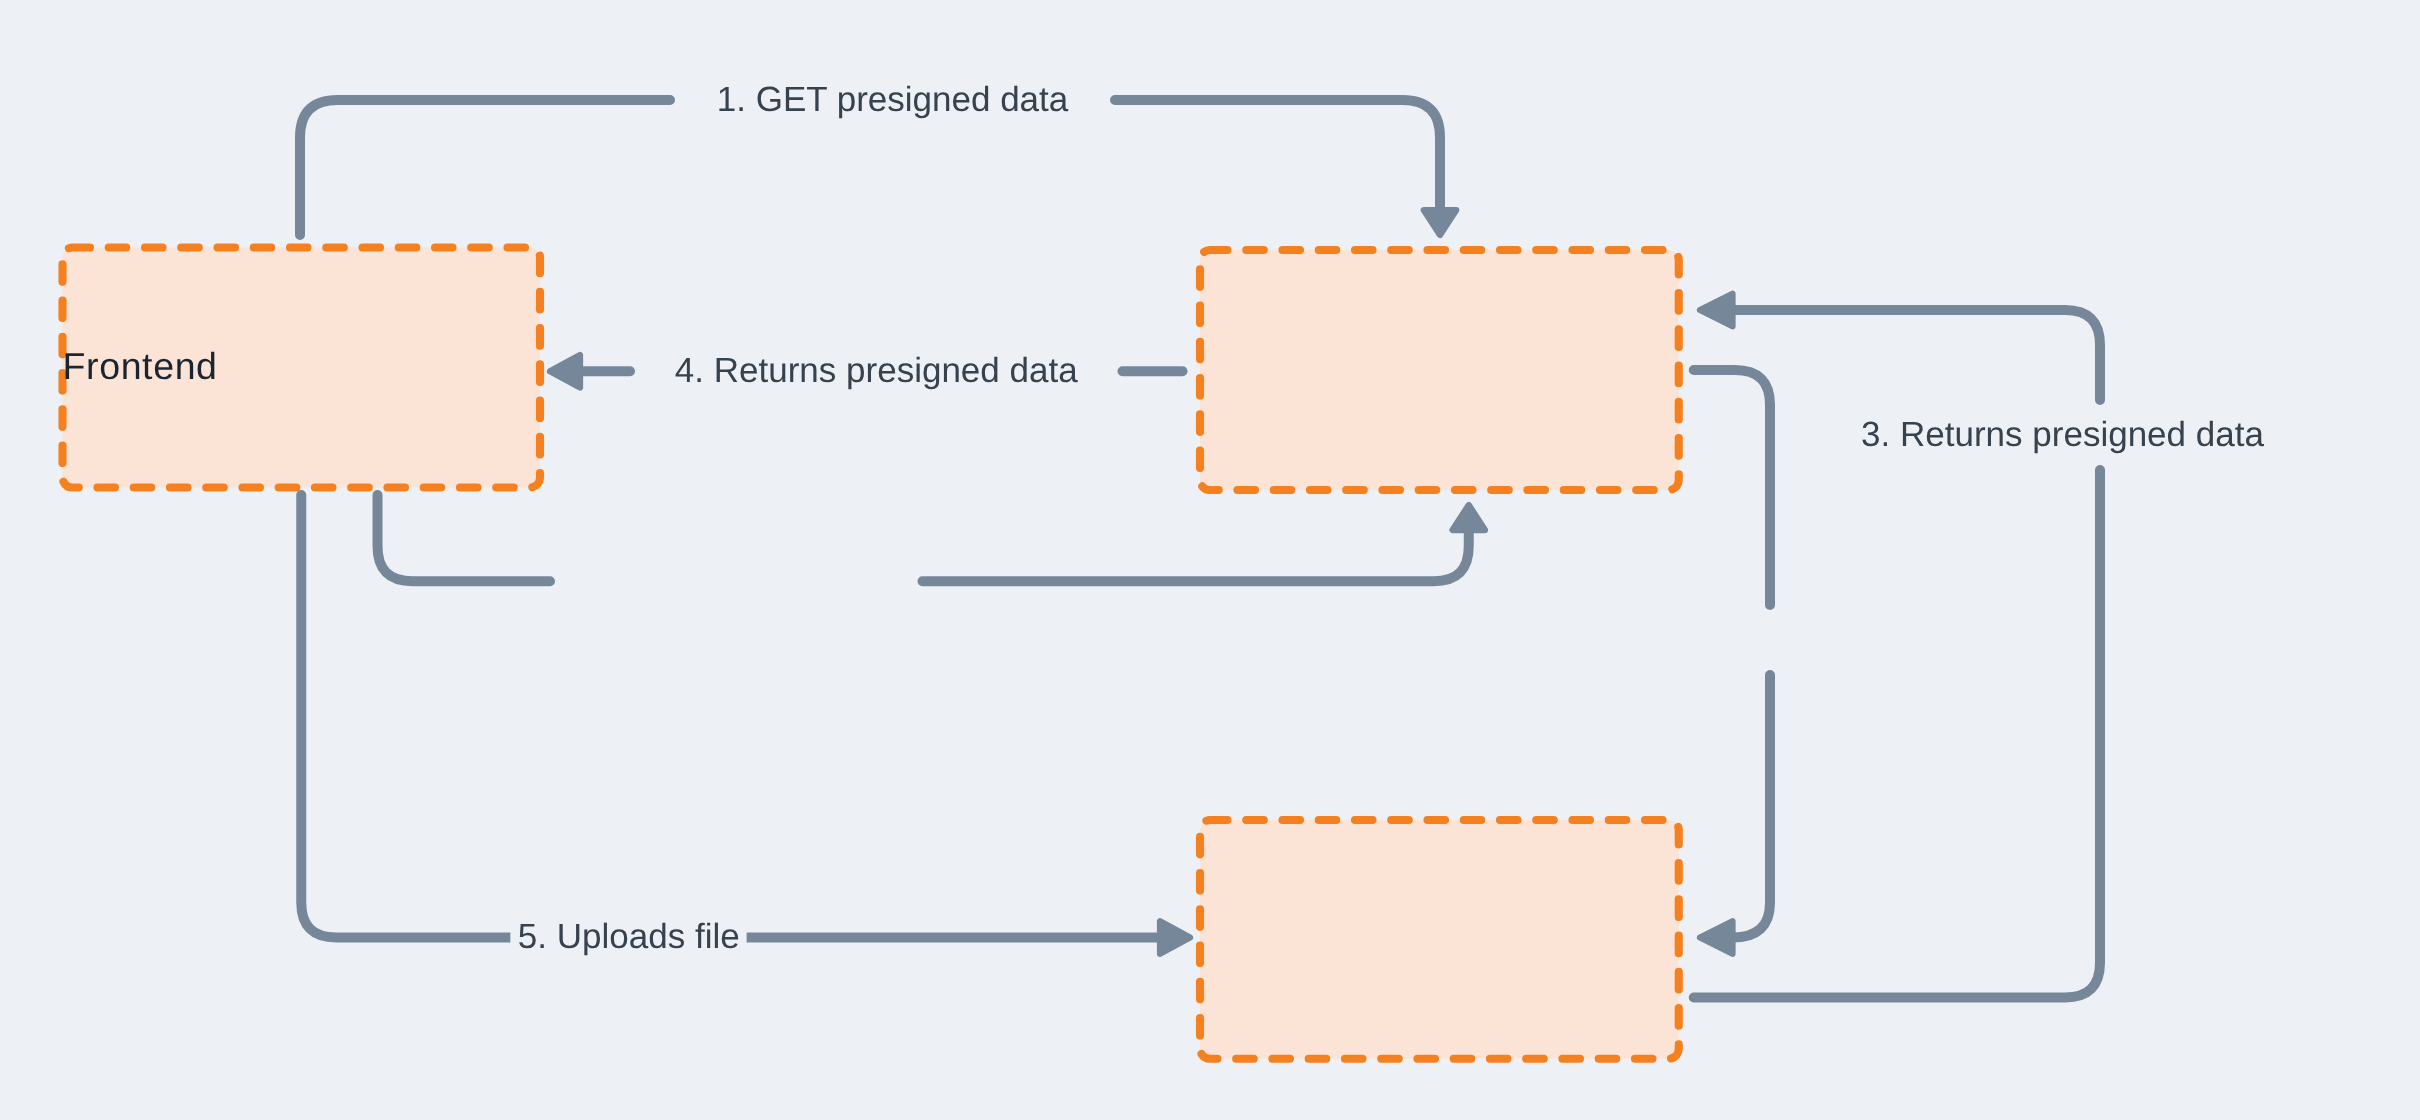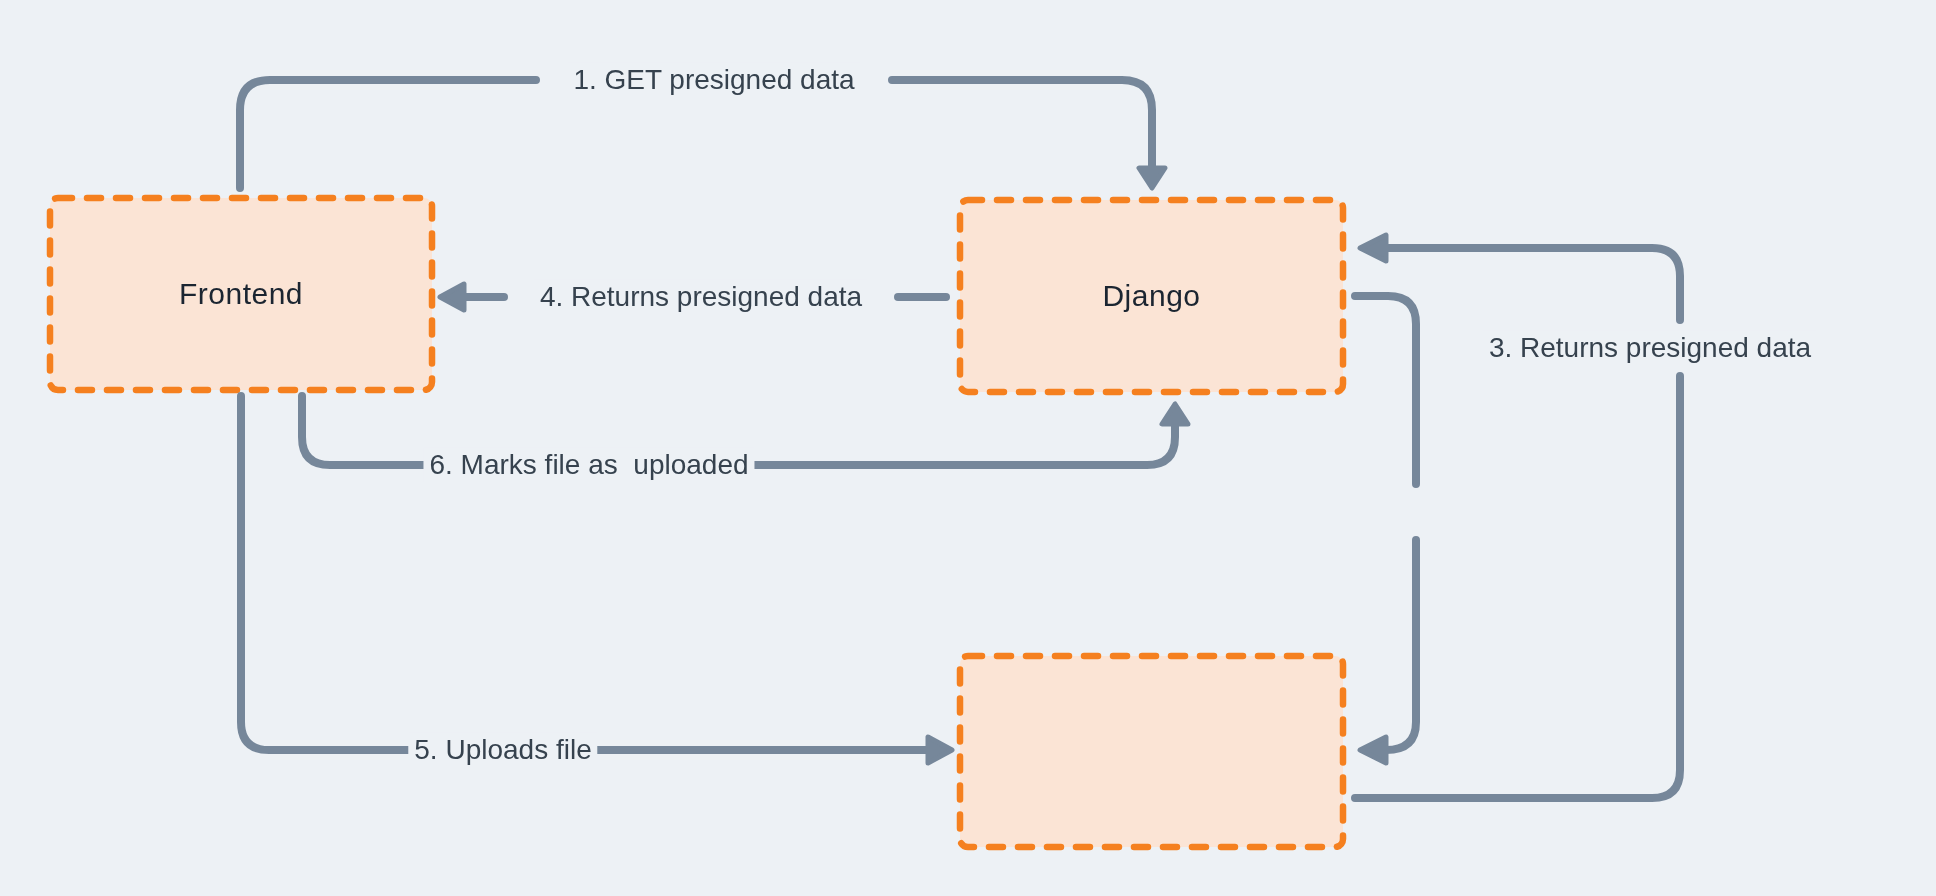--- a/index.html
+++ b/index.html
@@ -34,21 +34,21 @@
     stroke-linejoin:round;
   }
   .arrow-head{
     fill:var(--connector);
     stroke:var(--connector);
     stroke-width:5;
     stroke-linejoin:round;
   }
   .node-label-box{
     position:absolute;
-    display:flex;align-items:center;justify-content:center;
+    display:flex;align-items:center;justify-content:flex-start;
     color:var(--node-text);
     font-size:30px;
     letter-spacing:0.5px;
   }
   .edge-label{
     position:absolute;
     transform:translate(-50%,-50%);
     color:var(--edge-text);
     font-size:28px;
     white-space:pre;
@@ -101,23 +101,19 @@
     <g>
       <path class="edge-line" d="M 1355 798 L 1652 798 Q 1680 798 1680 770 L 1680 376"></path>
       <path class="edge-line" d="M 1680 320 L 1680 276 Q 1680 248 1652 248 L 1386 248"></path>
       <path class="arrow-head" d="M 1386 235 L 1386 261 L 1360 248 Z"></path>
     </g>
   </svg>
 
   <div class="node-label-box" style="left:50px;top:198px;width:382px;height:192px;">
     <span>Frontend</span>
   </div>
-  <div class="node-label-box" style="left:960px;top:200px;width:383px;height:192px;">
-    <span>Django</span>
-  </div>
 
   <div class="edge-label" style="left:714px;top:80px;text-align:center;">1. GET presigned data</div>
   <div class="edge-label" style="left:1650px;top:348px;">3. Returns presigned data</div>
   <div class="edge-label" style="left:701px;top:297px;">4. Returns presigned data</div>
   <div class="edge-label" style="left:503px;top:750px;">5. Uploads file</div>
-  <div class="edge-label" style="left:589px;top:465px;">6. Marks file as  uploaded</div>
 
 </div>
 
 </body></html>

